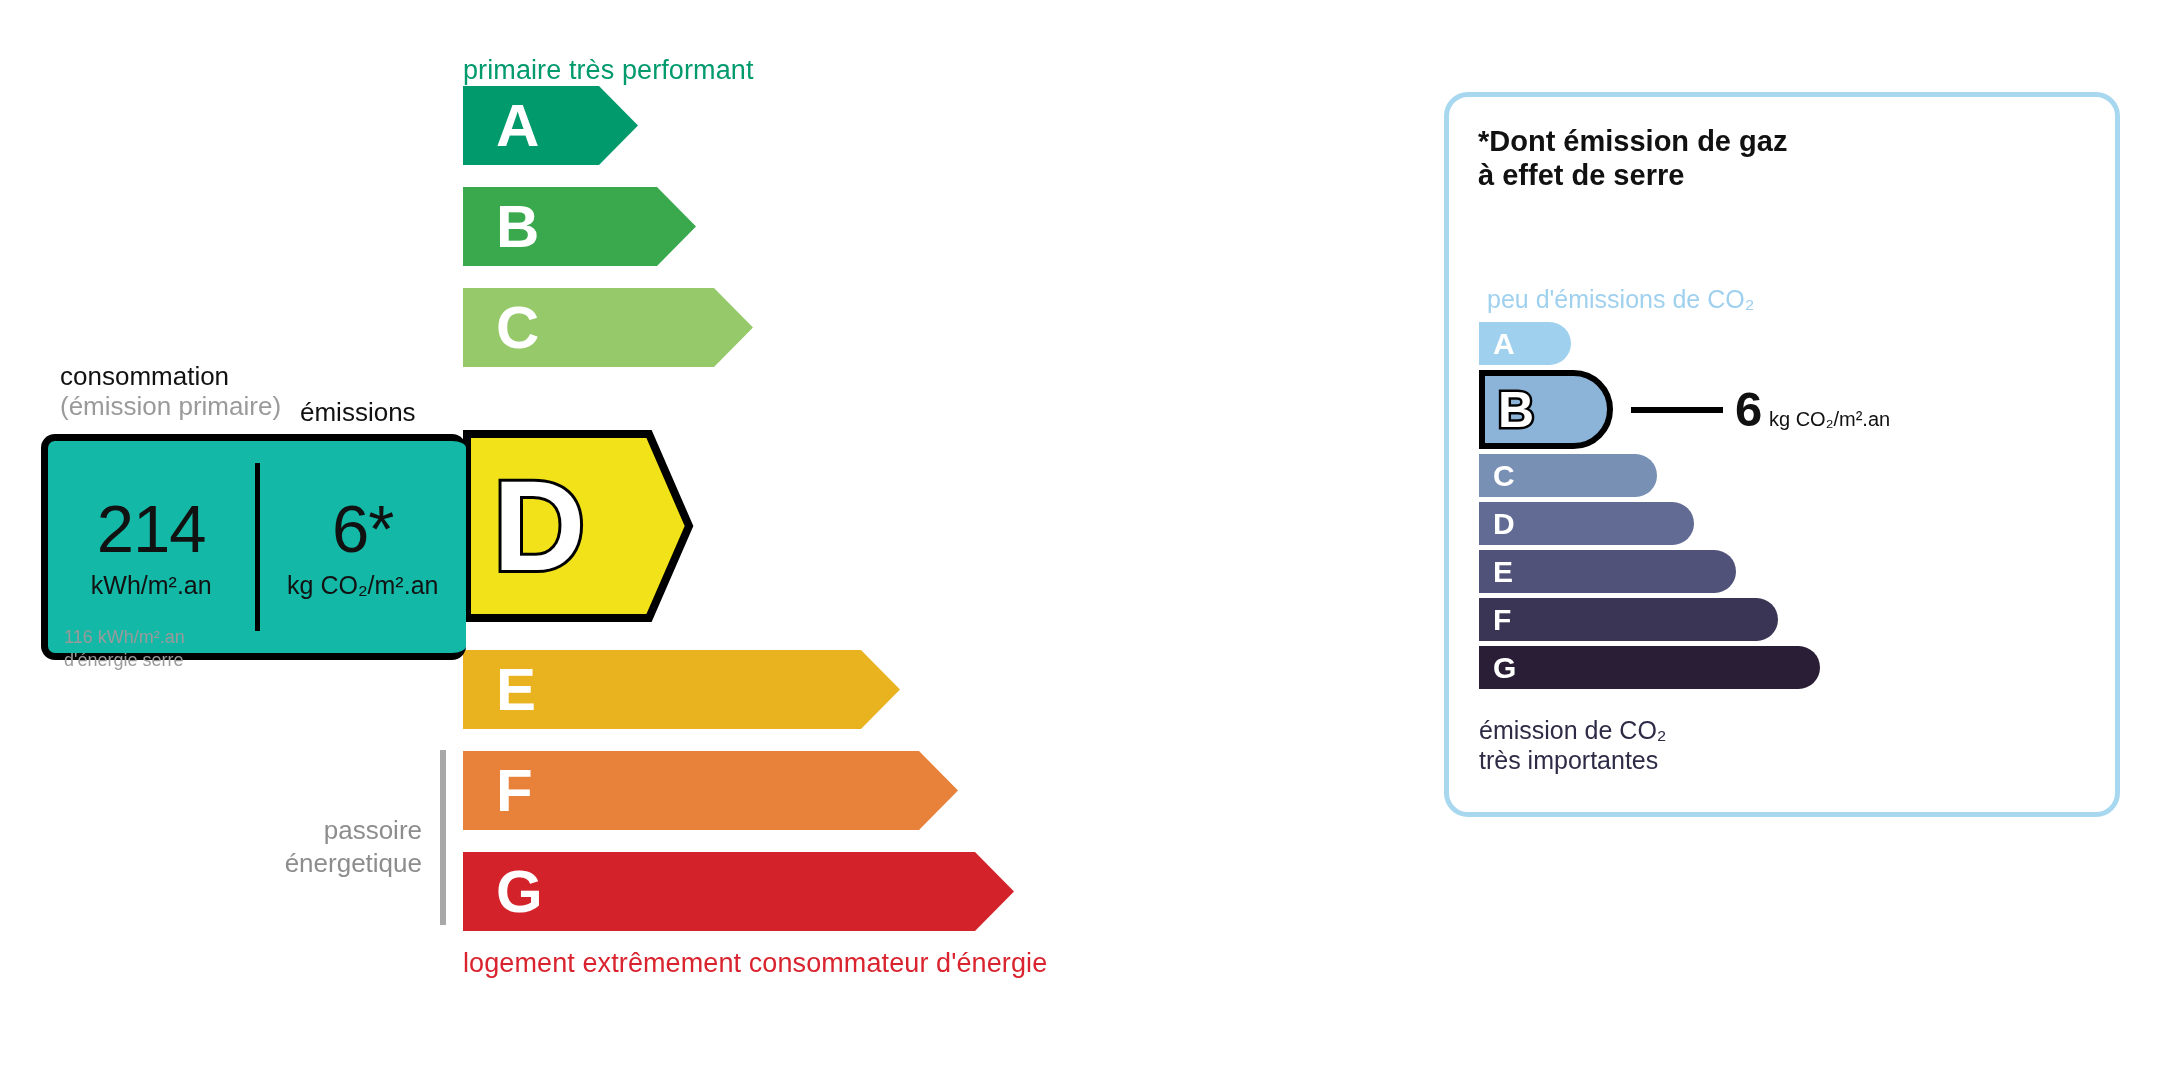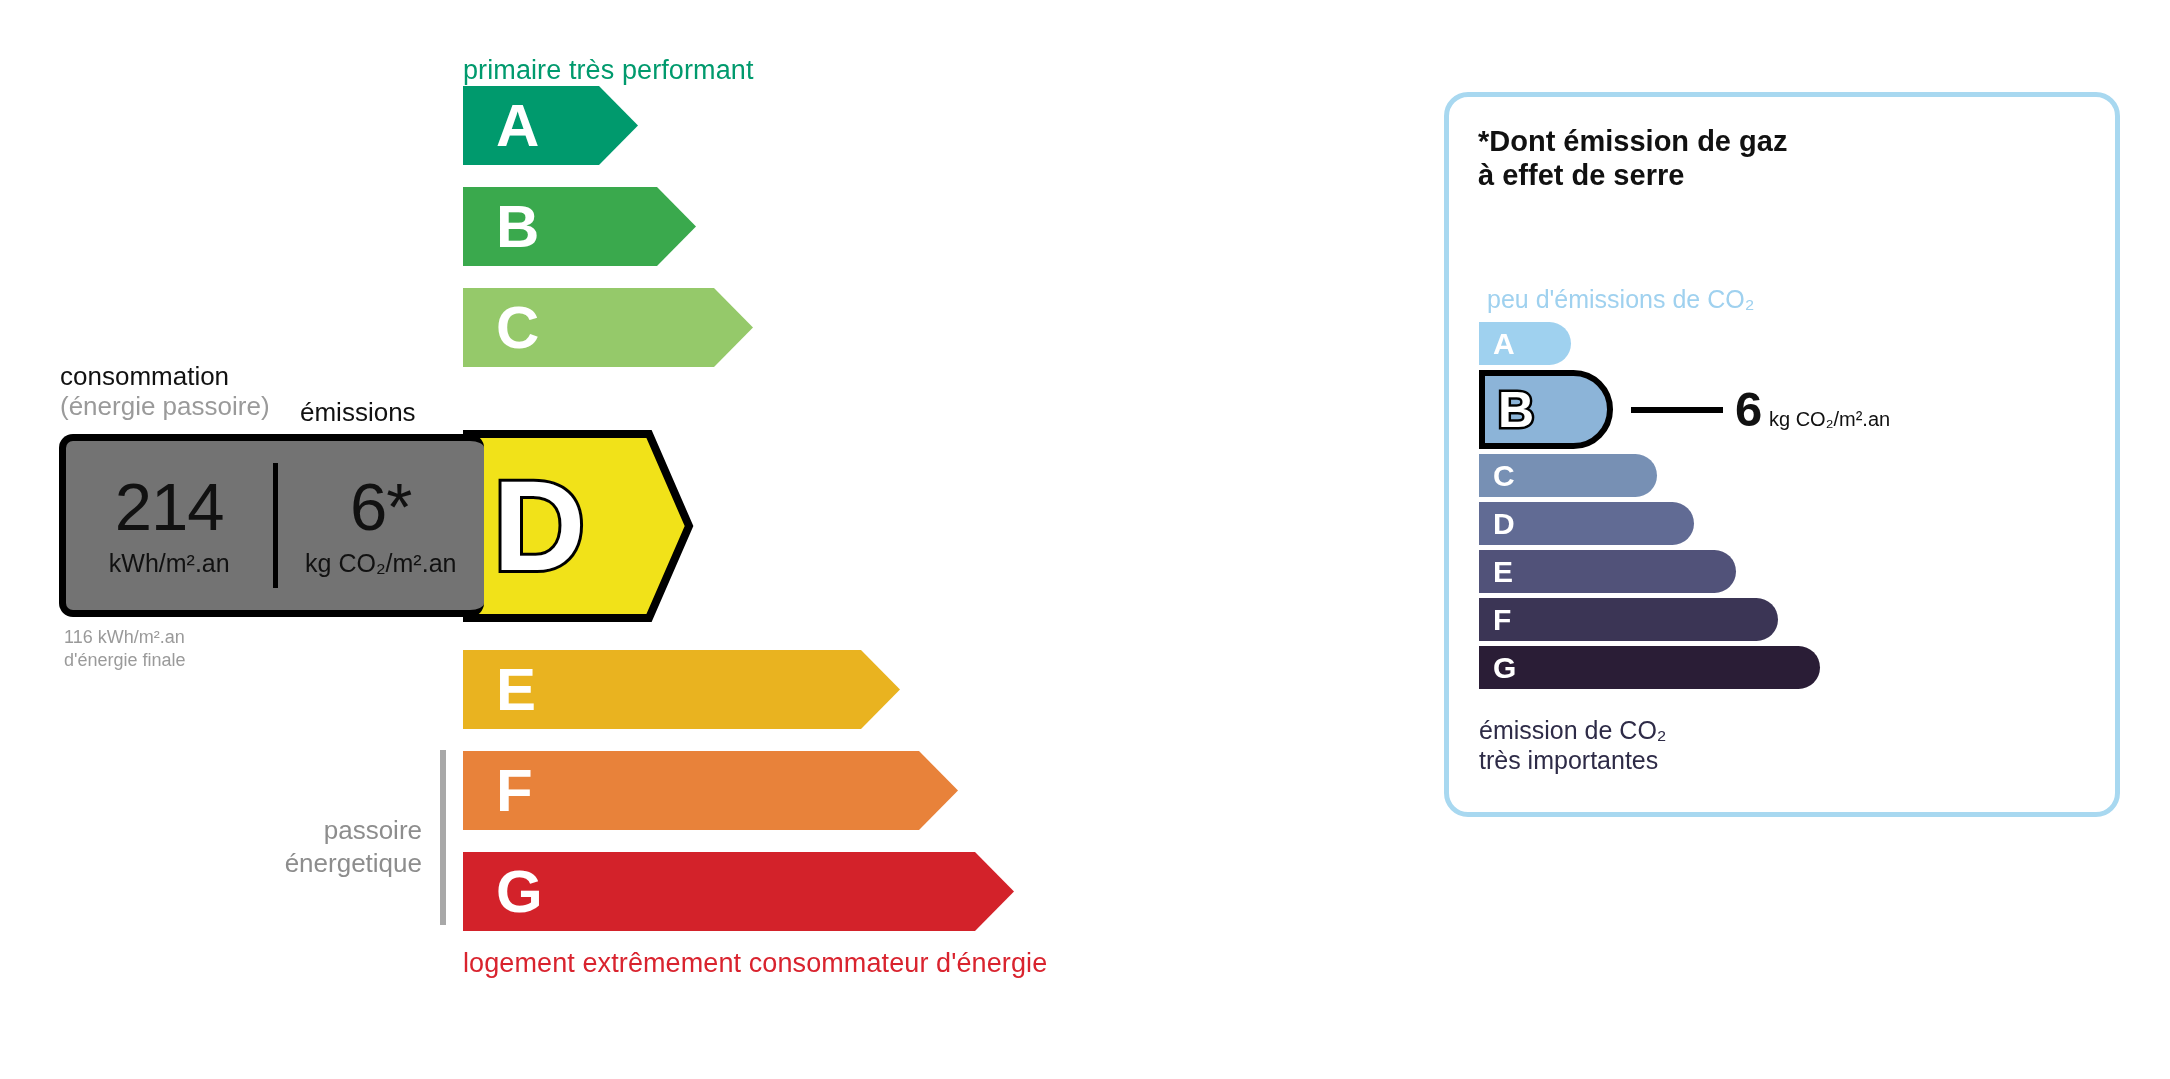--- a/index.html
+++ b/index.html
@@ -35,23 +35,23 @@
   
   #band-D{left:463px;}
   #band-D .letter{
     color:#ffffff;
     -webkit-text-stroke:6px #000;
     paint-order:stroke fill;
   }
 
   
   #value-box{
-    position:absolute;left:59px;top:434px;width:425px;height:183px;
+    position:absolute;left:41px;top:434px;width:425px;height:226px;
     border:7px solid #000;border-radius:14px;border-right:none;
-    background:#737373;box-sizing:border-box;
+    background:#14b8a6;box-sizing:border-box;
     display:flex;align-items:stretch;
   }
   #value-box .cell{
     flex:1;position:relative;display:flex;flex-direction:column;
     align-items:center;justify-content:center;
   }
   #value-box .divider{
     width:5px;background:#000;margin:22px 0;flex:none;
   }
   .big-num{font-size:67px;line-height:1;letter-spacing:-1px;color:#111;}
@@ -180,39 +180,39 @@
   <div class="bottom-caption">logement extrêmement consommateur d'énergie</div>
 
   <div class="passoire-line"></div>
   <div class="passoire-text">
     <div>passoire</div>
     <div>énergetique</div>
   </div>
 
   <div class="label-conso">
     <span>consommation</span>
-    <span class="sub">(énergie passoire)</span>
+    <span class="sub">(émission primaire)</span>
   </div>
   <div class="label-emis">émissions</div>
 
   <div id="value-box">
     <div class="cell">
       <div class="big-num">214</div>
       <div class="unit">kWh/m².an</div>
     </div>
     <div class="divider"></div>
     <div class="cell">
       <div class="big-num">6*</div>
       <div class="unit">kg CO₂/m².an</div>
     </div>
   </div>
 
   <div class="label-finale">
     <div>116 kWh/m².an</div>
-    <div>d'énergie finale</div>
+    <div>d'énergie serre</div>
   </div>
 </div>
 
 <div id="co2-panel">
 
   <div class="co2-title">
     <div>*Dont émission de gaz</div>
     <div>à effet de serre</div>
   </div>
 

